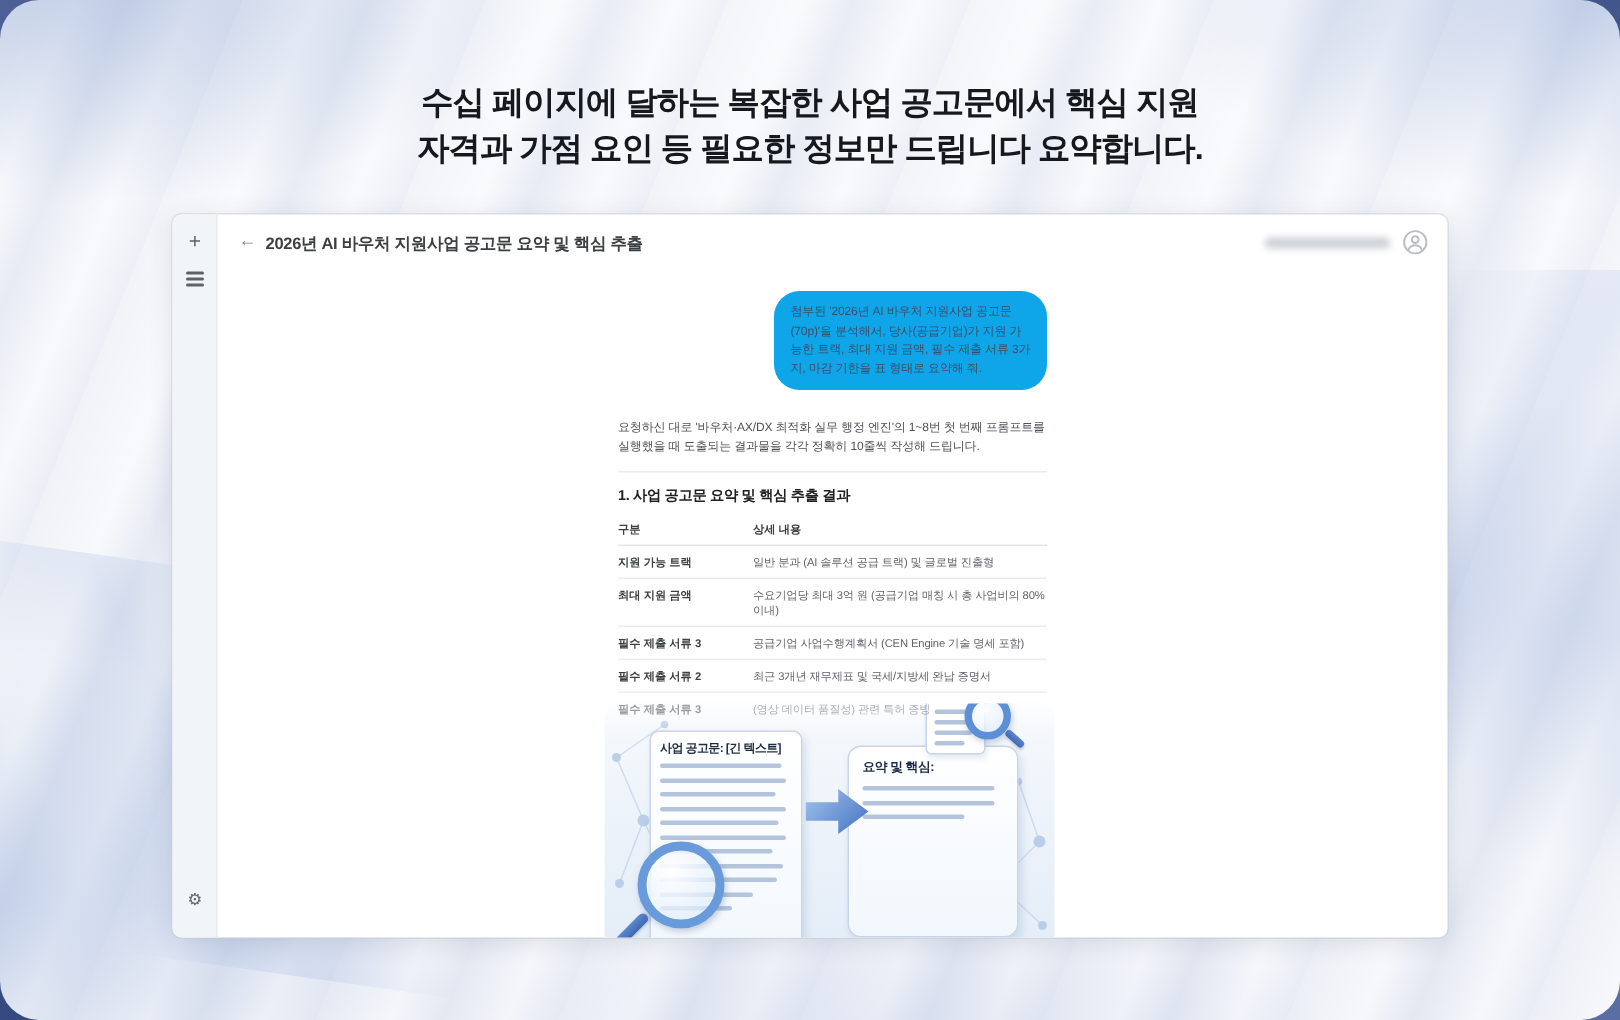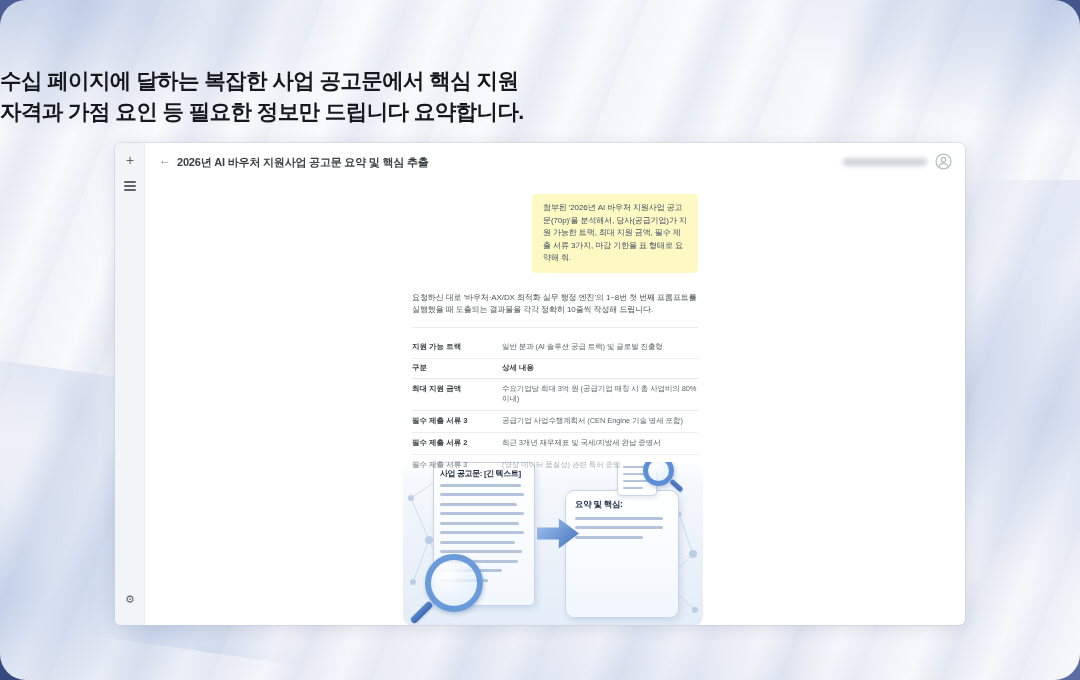--- a/index.html
+++ b/index.html
@@ -19,21 +19,21 @@
       radial-gradient(ellipse 560px 260px at -2% 88%, rgba(125,155,210,.32), transparent 62%),
       radial-gradient(ellipse 500px 220px at 55% 105%, rgba(150,172,218,.22), transparent 60%),
       repeating-linear-gradient(112deg, rgba(255,255,255,0) 0px, rgba(255,255,255,.55) 46px, rgba(205,214,232,.28) 78px, rgba(255,255,255,.5) 118px, rgba(222,228,240,.25) 150px),
       linear-gradient(180deg,#f3f5f9 0%,#eceff6 100%);
   }
   .streak { position:absolute; pointer-events:none; opacity:.5; }
   .s1 { left:-80px; top:380px; width:420px; height:260px; background:linear-gradient(55deg, transparent 30%, rgba(120,150,210,.35) 50%, transparent 68%); transform:rotate(8deg); }
   .s2 { right:-60px; top:180px; width:360px; height:420px; background:linear-gradient(120deg, transparent 30%, rgba(125,152,212,.3) 52%, transparent 70%); }
 
   
-  .hero { position:absolute; left:0; right:0; top:66px; z-index:3; }
+  .hero { position:absolute; left:0; right:0; top:53px; text-align:center; z-index:3; }
   .hero div { font-size:21.5px; line-height:31px; font-weight:600; color:#15181d; letter-spacing:-0.6px; }
 
   
   .window {
     position:absolute; left:115px; top:143px; width:850px; height:482px;
     background:#ffffff; border-radius:6px; z-index:4;
     box-shadow:0 3px 16px rgba(40,55,90,.12), 0 0 0 1px rgba(210,216,226,.55);
     overflow:hidden;
   }
   .sidebar {
@@ -48,21 +48,21 @@
 
   .header { position:absolute; left:30px; top:0; right:0; height:38px; }
   .back { position:absolute; left:14px; top:10px; font-size:12px; color:#80868b; cursor:pointer; }
   .title { position:absolute; left:32px; top:12px; font-size:11px; font-weight:700; color:#3c4043; letter-spacing:-0.2px; }
   .email-blur { position:absolute; right:38px; top:15px; width:84px; height:8px; border-radius:4px; background:#c9cdd4; filter:blur(2px); opacity:.85; }
   .avatar { position:absolute; right:13px; top:10px; width:17px; height:17px; }
 
   .content { position:absolute; left:297px; top:38px; width:286px; }
 
   .bubble {
-    margin:13px 0 0 auto; width:166px; background:#fef9c3; border-radius:4px;
+    margin:13px 0 0 auto; width:182px; background:#0ea5e9; border-radius:17px;
     padding:8px 11px; font-size:8px; line-height:12.5px; color:#3e4d66; letter-spacing:-0.1px;
   }
   .assistant { margin-top:19px; font-size:8px; line-height:12.5px; color:#4d5156; letter-spacing:-0.1px; }
   .divider { border:none; border-top:1px solid #e8eaed; margin:10px 0 9px; }
   .sec-heading { font-size:9.5px; font-weight:700; color:#202124; letter-spacing:-0.2px; }
 
   table.result { width:100%; border-collapse:collapse; margin-top:7px; }
   table.result th { text-align:left; font-size:7.5px; font-weight:700; color:#3c4043; padding:4px 0 5px; border-bottom:1px solid #e3e5e8; }
   table.result td { font-size:7.5px; padding:5.5px 0; border-bottom:1px solid #ededf0; vertical-align:top; }
   table.result .c1 { width:90px; font-weight:700; color:#3c4043; }
@@ -73,21 +73,21 @@
   
   .illustration {
     position:relative; z-index:1; margin:-15px 0 0 -9px; width:300px; height:164px;
     border-radius:10px; overflow:hidden; cursor:pointer;
     background:linear-gradient(180deg,#f7fafd 0%, #eaf1f9 60%, #e4edf8 100%);
   }
   .illustration::before { content:""; position:absolute; left:0; top:0; right:0; height:18px;
     background:linear-gradient(180deg, rgba(255,255,255,.85), rgba(255,255,255,0)); z-index:2; }
   .net { position:absolute; inset:0; }
   .doc-left {
-    position:absolute; left:30px; top:0; width:102px; height:144px; z-index:3;
+    position:absolute; left:30px; top:18px; width:102px; height:144px; z-index:3;
     background:linear-gradient(180deg,#ffffff,#f3f8fd); border:1px solid #c9d4e6; border-radius:6px;
     box-shadow:2px 3px 6px rgba(90,120,170,.18); padding:5px 6px;
   }
   .doc-title { font-size:8px; font-weight:700; color:#1f2b45; white-space:nowrap; letter-spacing:-0.4px; margin-bottom:5px; }
   .dl { height:3px; border-radius:2px; background:#b3c4dc; margin-bottom:6.5px; }
   .arrow {
     position:absolute; left:134px; top:55px; width:42px; height:34px; z-index:4;
     background:linear-gradient(135deg,#a6c6f0,#3f6fbe);
     clip-path:polygon(0 32%, 52% 32%, 52% 6%, 100% 50%, 52% 94%, 52% 68%, 0 68%);
     filter:drop-shadow(1px 2px 2px rgba(60,90,140,.35));
@@ -150,30 +150,31 @@
     </div>
 
     <div class="content">
 
       <div class="bubble">첨부된 '2026년 AI 바우처 지원사업 공고문(70p)'을 분석해서, 당사(공급기업)가 지원 가능한 트랙, 최대 지원 금액, 필수 제출 서류 3가지, 마감 기한을 표 형태로 요약해 줘.</div>
 
       <div class="assistant">요청하신 대로 '바우처·AX/DX 최적화 실무 행정 엔진'의 1~8번 첫 번째 프롬프트를 실행했을 때 도출되는 결과물을 각각 정확히 10줄씩 작성해 드립니다.</div>
 
       <hr class="divider">
 
+      <div class="sec-heading">1. 사업 공고문 요약 및 핵심 추출 결과</div>
 
       <table class="result">
         <tbody>
             <tr>
+          <th class="c1">구분</th>
+          <th>상세 내용</th>
+        </tr>
+        <tr>
           <td class="c1">지원 가능 트랙</td>
           <td class="c2">일반 분과 (AI 솔루션 공급 트랙) 및 글로벌 진출형</td>
-        </tr>
-        <tr>
-          <th class="c1">구분</th>
-          <th>상세 내용</th>
         </tr>
         <tr>
           <td class="c1">최대 지원 금액</td>
           <td class="c2">수요기업당 최대 3억 원 (공급기업 매칭 시 총 사업비의 80% 이내)</td>
         </tr>
         <tr>
           <td class="c1">필수 제출 서류 3</td>
           <td class="c2">공급기업 사업수행계획서 (CEN Engine 기술 명세 포함)</td>
         </tr>
         <tr>

